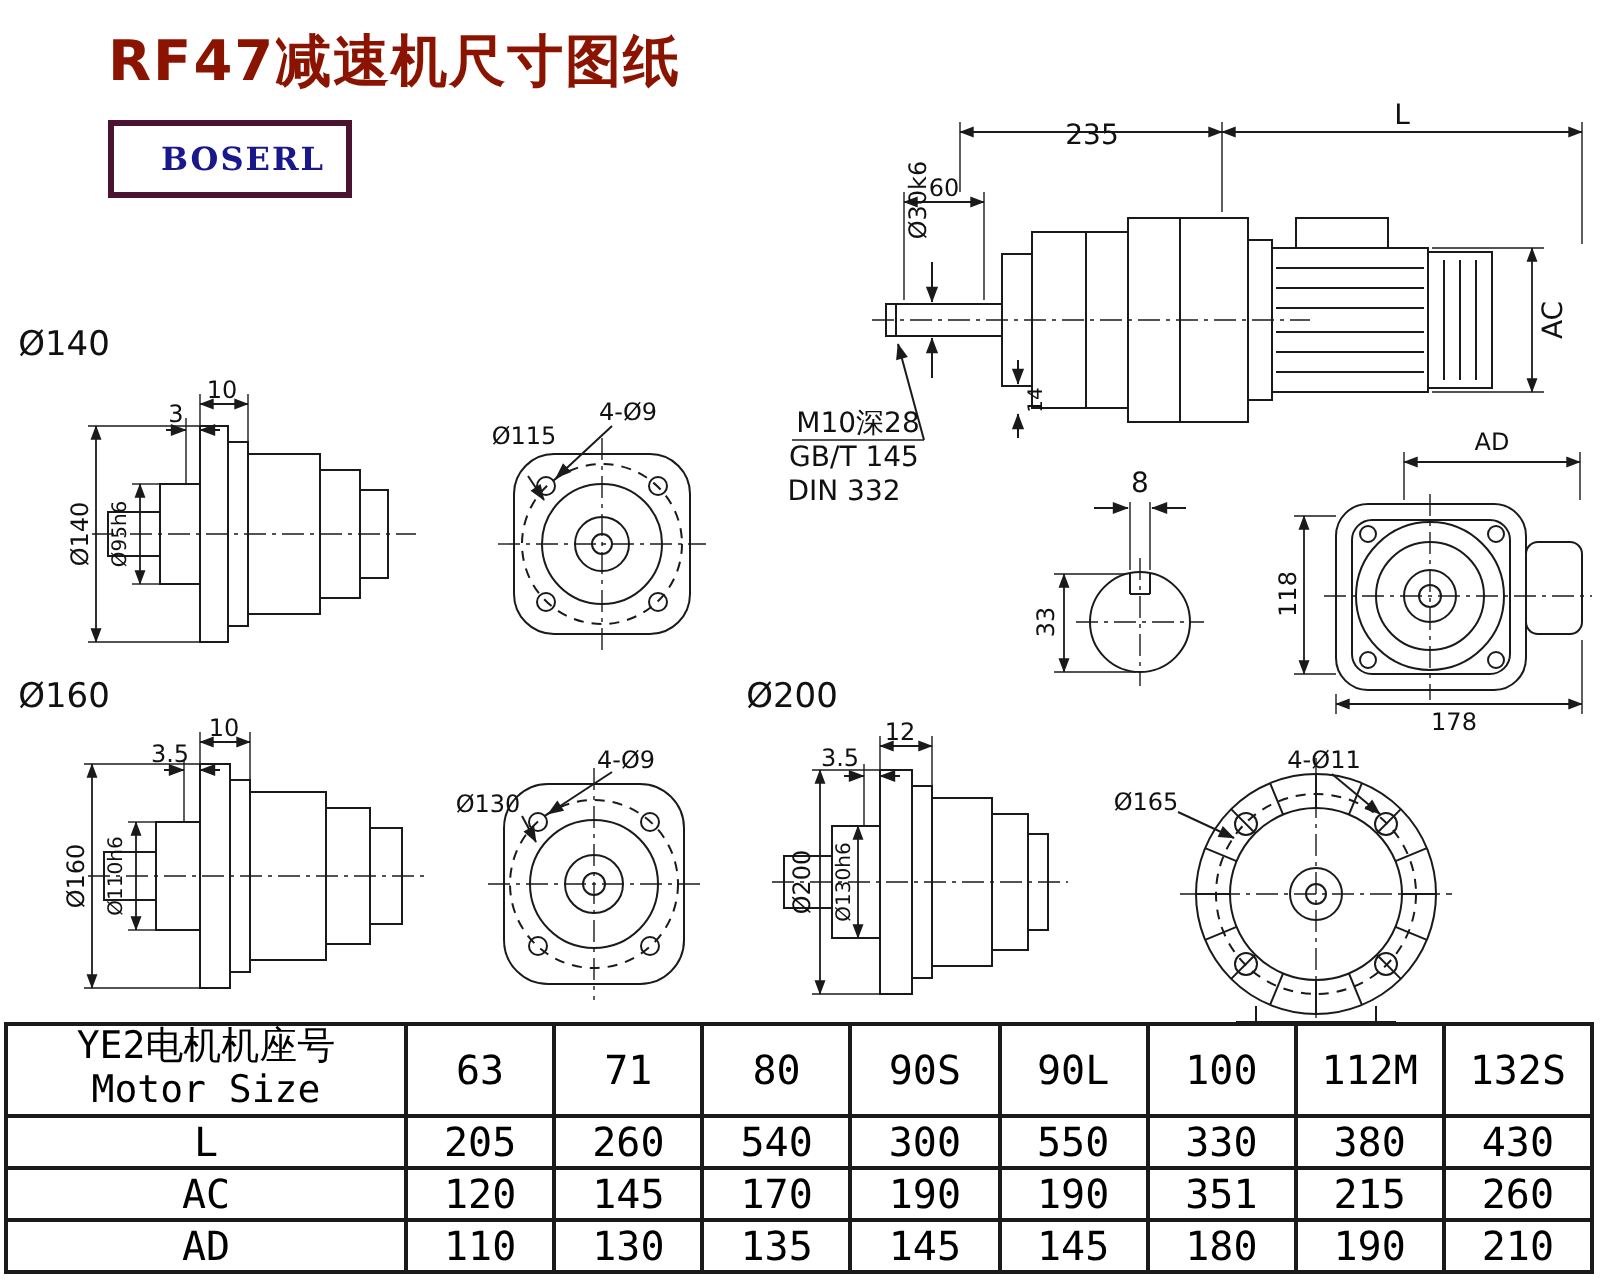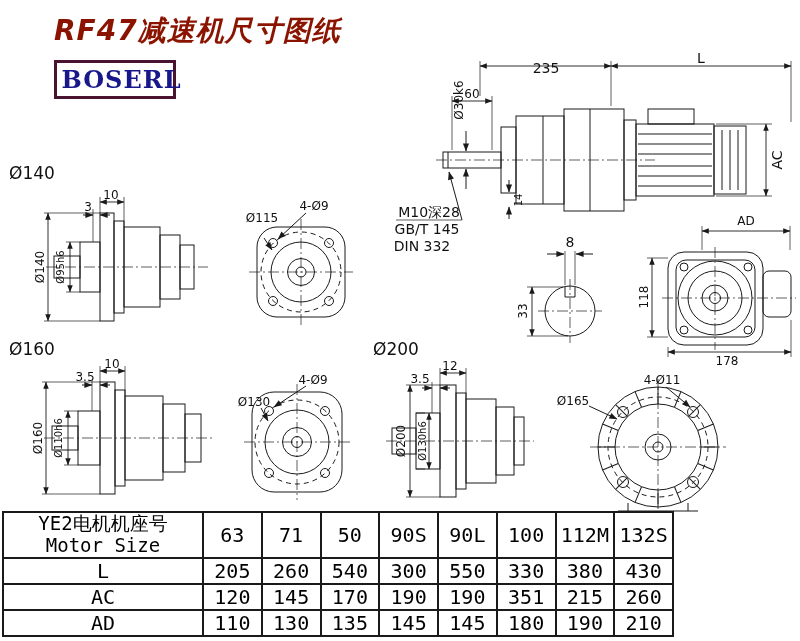--- a/index.html
+++ b/index.html
@@ -1,29 +1,29 @@
 <!DOCTYPE html>
 <html><head>
 <meta charset="utf-8">
 <style>
   html,body{margin:0;padding:0;background:#ffffff;}
   .page{position:relative;width:800px;height:641px;background:#ffffff;font-family:"DejaVu Sans",sans-serif;overflow:hidden;}
-  .title{position:absolute;left:54px;top:12px;margin:0;font-size:28px;font-weight:bold;color:#8a1400;letter-spacing:1px;font-family:"DejaVu Sans",sans-serif;font-style:italic;}
+  .title{position:absolute;left:54px;top:12px;margin:0;font-size:28px;font-weight:bold;color:#8a1400;letter-spacing:1px;font-family:"DejaVu Sans",sans-serif;}
   .logo{position:absolute;left:54px;top:60px;width:116px;height:33px;border:3px solid #4a1430;display:flex;align-items:center;justify-content:center;background:#fff;}
-  .logo span{font-family:"DejaVu Serif",serif;font-size:24px;font-weight:bold;color:#18188c;letter-spacing:1px;padding-left:13px;}
+  .logo span{font-family:"DejaVu Serif",serif;font-size:16px;font-weight:bold;color:#18188c;letter-spacing:1px;padding-left:13px;}
   svg.art{position:absolute;left:0;top:0;}
   .s{fill:none;stroke:#1a1a1a;stroke-width:1;}
   .ext{stroke:#1a1a1a;stroke-width:0.7;}
   .cl{fill:none;stroke:#1a1a1a;stroke-width:0.7;stroke-dasharray:11 3 2 3;}
   .dash{stroke-dasharray:5 4;}
   .dim{fill:none;stroke:#1a1a1a;stroke-width:0.9;marker-start:url(#ae);marker-end:url(#ae);}
   .lbl{position:absolute;transform:translate(-50%,-50%);font-size:13px;color:#111;white-space:nowrap;line-height:1;}
   .rot{transform:translate(-50%,-50%) rotate(-90deg);}
   .f10{font-size:10px;}.f12{font-size:12px;}.f14{font-size:14px;}.hd{font-size:17px;}
-  table.dims{position:absolute;left:2px;top:511px;width:672px;border-collapse:collapse;table-layout:fixed;background:#fff;}
+  table.dims{position:absolute;left:2px;top:511px;width:795px;border-collapse:collapse;table-layout:fixed;background:#fff;}
   table.dims td{border:2px solid #1a1a1a;text-align:center;vertical-align:middle;color:#000;
     font-family:"DejaVu Sans Mono","DejaVu Sans",monospace;font-size:20px;padding:0;}
   table.dims tr.hdr td{height:44px;}
   table.dims tr.row td{height:24px;}
   .cn,.en{font-size:19px;line-height:1.15;}
 </style>
 </head>
 <body>
 
 <div class="page">
@@ -284,21 +284,21 @@
   <span class="lbl f12" style="left:314px;top:206px">4-Ø9</span>
   <span class="lbl f12" style="left:262px;top:218px">Ø115</span>
 
   <span class="lbl hd" style="left:32px;top:349px">Ø160</span>
   <span class="lbl f12" style="left:112px;top:364px">10</span>
   <span class="lbl f12" style="left:85px;top:377px">3.5</span>
   <span class="lbl rot f12" style="left:38px;top:438px">Ø160</span>
   <span class="lbl rot f10" style="left:59px;top:438px">Ø110h6</span>
 
   <span class="lbl f12" style="left:313px;top:380px">4-Ø9</span>
-  <span class="lbl f12" style="left:254px;top:402px">Ø130</span>
+  <span class="lbl f12" style="left:244px;top:402px">Ø130</span>
 
   <span class="lbl hd" style="left:396px;top:349px">Ø200</span>
   <span class="lbl f12" style="left:450px;top:366px">12</span>
   <span class="lbl f12" style="left:420px;top:379px">3.5</span>
   <span class="lbl rot f12" style="left:401px;top:441px">Ø200</span>
   <span class="lbl rot f10" style="left:423px;top:441px">Ø130h6</span>
 
   <span class="lbl f12" style="left:573px;top:401px">Ø165</span>
   <span class="lbl f12" style="left:662px;top:380px">4-Ø11</span>
 
@@ -315,21 +315,21 @@
         <col>
     </colgroup>
     <tbody>
         <tr class="hdr">
       <td>
         <div class="cn">YE2电机机座号</div>
         <div class="en">Motor Size</div>
       </td>
       <td>63</td>
       <td>71</td>
-      <td>50</td>
+      <td>80</td>
       <td>90S</td>
       <td>90L</td>
       <td>100</td>
       <td>112M</td>
       <td>132S</td>
     </tr>
     <tr class="row">
       <td>L</td>
       <td>205</td>
       <td>260</td>

